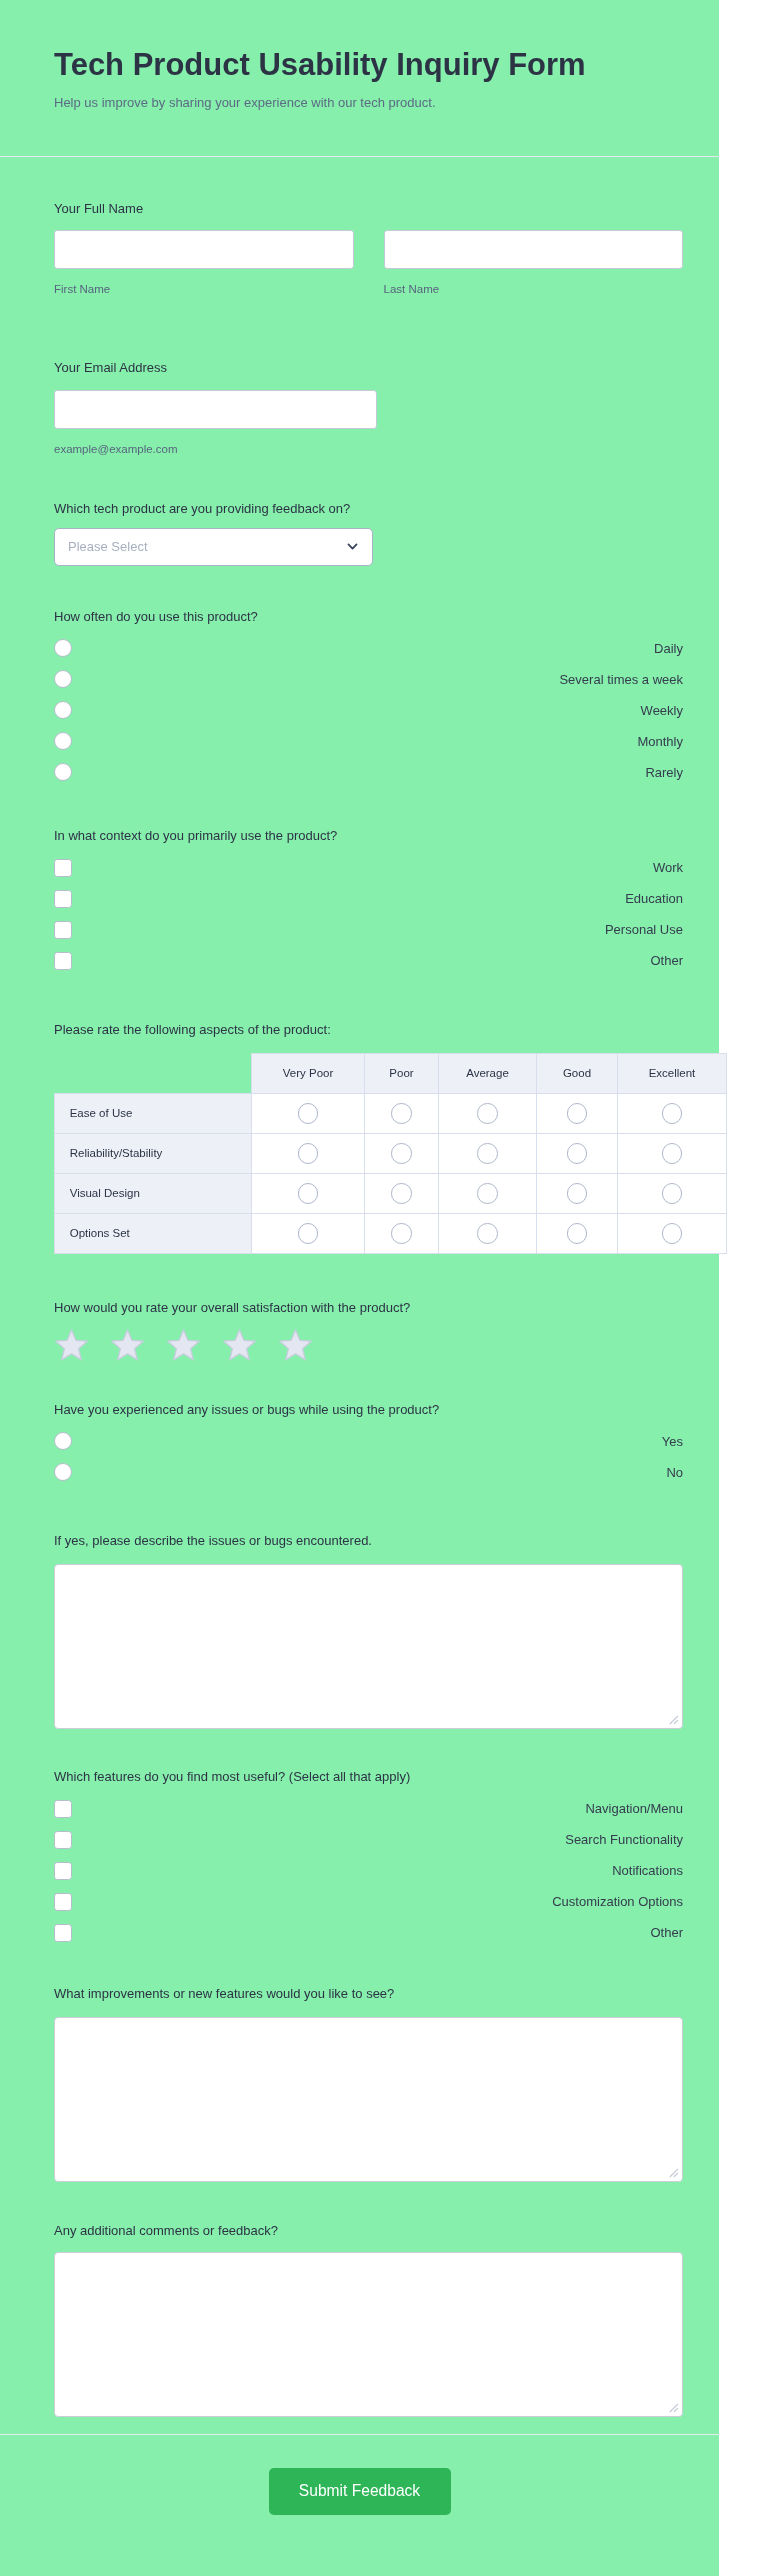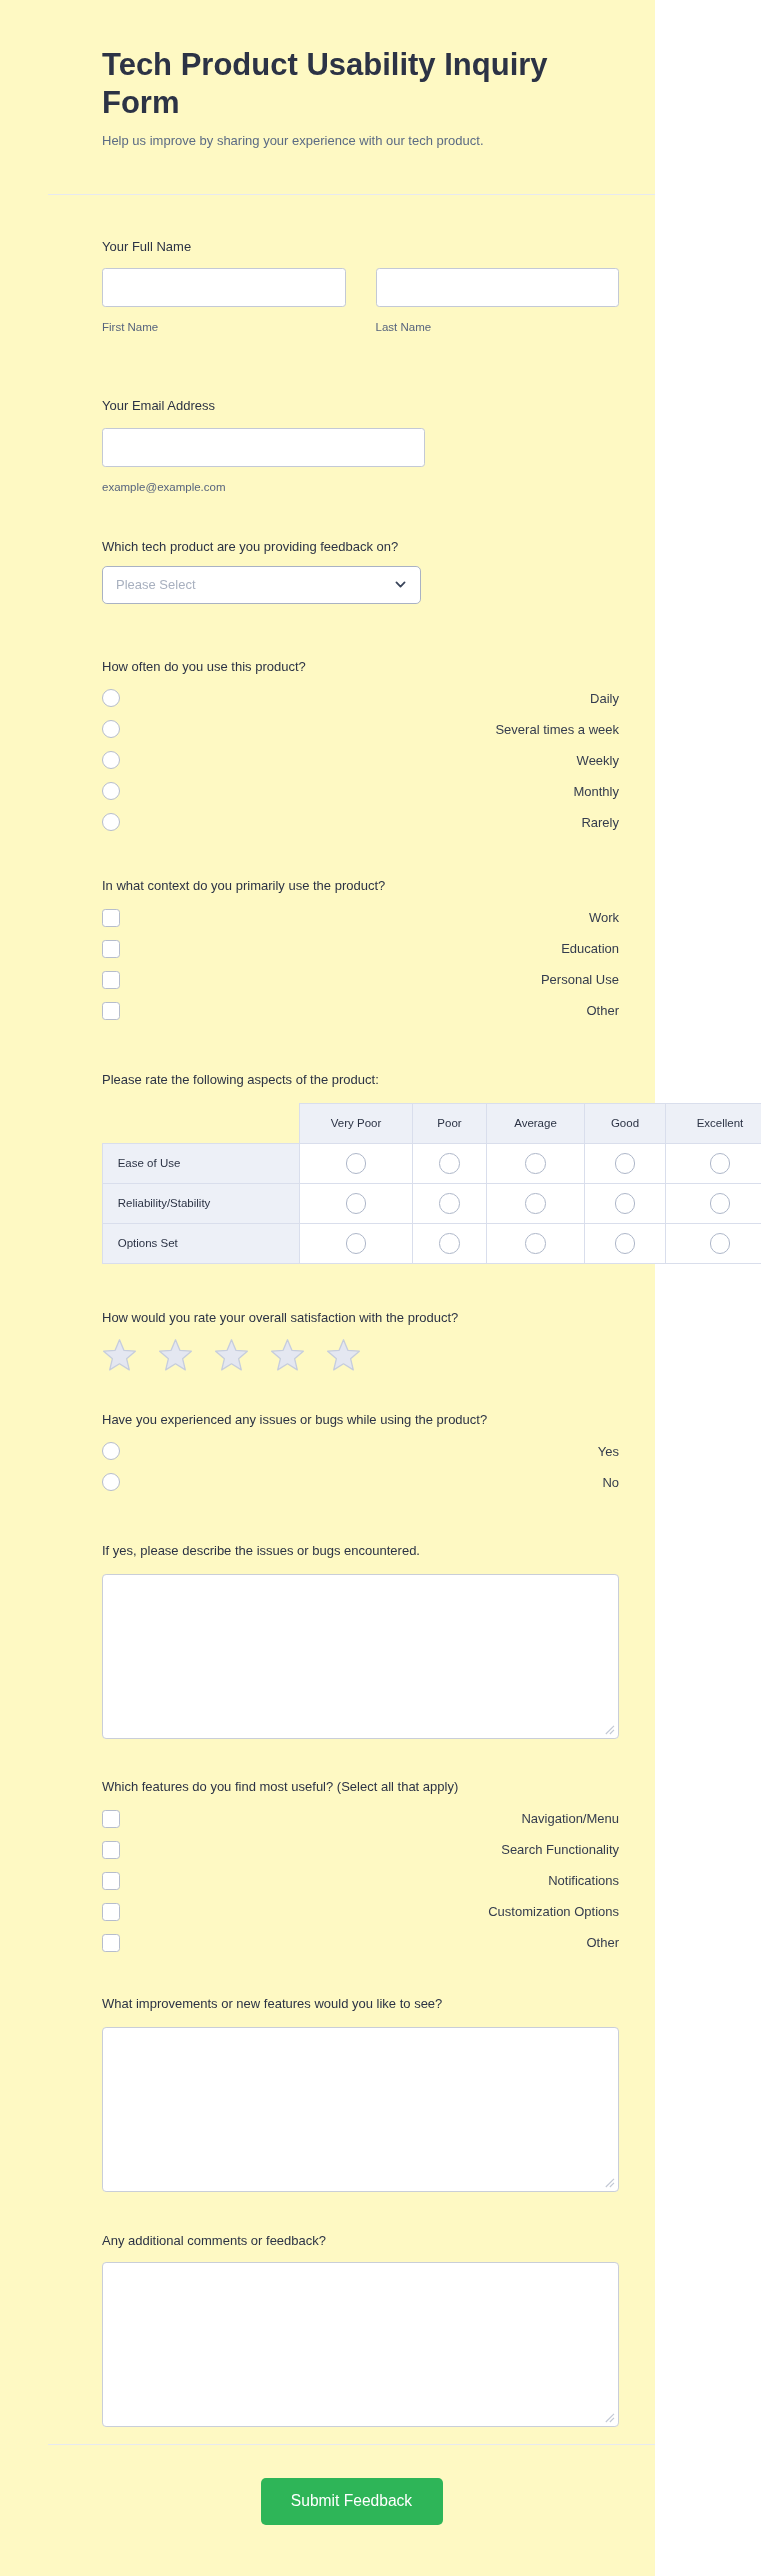--- a/index.html
+++ b/index.html
@@ -2,21 +2,21 @@
 <html style="font-size:13px"><head>
 <meta charset="utf-8">
 <style>
   * { box-sizing: border-box; margin: 0; padding: 0; }
   html, body { background: #ffffff; }
   body {
     width: 761px;
     font-family: "Liberation Sans", sans-serif;
     color: #2c3345;
   }
-  .page { width: 655px; min-height: 2576px; background: #fef9c3; padding-bottom: 41px; padding-left: 48px; }
+  .page { width: 719px; min-height: 2576px; background: #86efac; padding-bottom: 41px; }
 
   
   .form-header { padding: 46px 36px 0 54px; }
   .form-title {
     font-size: 31px; line-height: 38px; font-weight: 700; color: #2c3345;
   }
   .form-subtitle {
     margin-top: 9.8px; font-size: 13px; line-height: 18px; color: #5b6b84; font-weight: 400;
   }
   .divider { border: none; border-top: 0.8px solid #e7e9f0; width: 100%; }
@@ -45,21 +45,21 @@
 
   .q-product { margin-top: 45px; }
   .select-box {
     margin-top: 10.6px; width: 319px; height: 38px; border: 0.8px solid #a9b2c4;
     border-radius: 4.9px; background: #fff; display: flex; align-items: center;
     justify-content: space-between; padding: 0 13px; cursor: pointer;
   }
   .select-placeholder { font-size: 13px; color: #a8b0bf; }
   .chevron-svg { flex: 0 0 auto; }
 
-  .q-frequency { margin-top: 55px; }
+  .q-frequency { margin-top: 43px; }
   .q-context { margin-top: 47px; }
   .q-issues { margin-top: 39px; }
   .q-features { margin-top: 40px; }
 
   .opt-list { margin-top: 14px; }
   .opt-row { display: flex; align-items: center; height: 18px; margin-bottom: 13px; cursor: pointer; justify-content: space-between; }
   .opt-row:last-child { margin-bottom: 0; }
   .ctrl {
     width: 18px; height: 18px; border: 1.6px solid #b6bdcc; background: #fff;
     flex: 0 0 auto; display: inline-block;
@@ -238,20 +238,28 @@
             </tr>
             <tr>
               <th>Reliability/Stability</th>
               <td><span class="cell-radio"></span></td>
               <td><span class="cell-radio"></span></td>
               <td><span class="cell-radio"></span></td>
               <td><span class="cell-radio"></span></td>
               <td><span class="cell-radio"></span></td>
             </tr>
             <tr>
+              <th>Visual Design</th>
+              <td><span class="cell-radio"></span></td>
+              <td><span class="cell-radio"></span></td>
+              <td><span class="cell-radio"></span></td>
+              <td><span class="cell-radio"></span></td>
+              <td><span class="cell-radio"></span></td>
+            </tr>
+            <tr>
               <th>Options Set</th>
               <td><span class="cell-radio"></span></td>
               <td><span class="cell-radio"></span></td>
               <td><span class="cell-radio"></span></td>
               <td><span class="cell-radio"></span></td>
               <td><span class="cell-radio"></span></td>
             </tr>
           </tbody>
       </table>
     </section>

